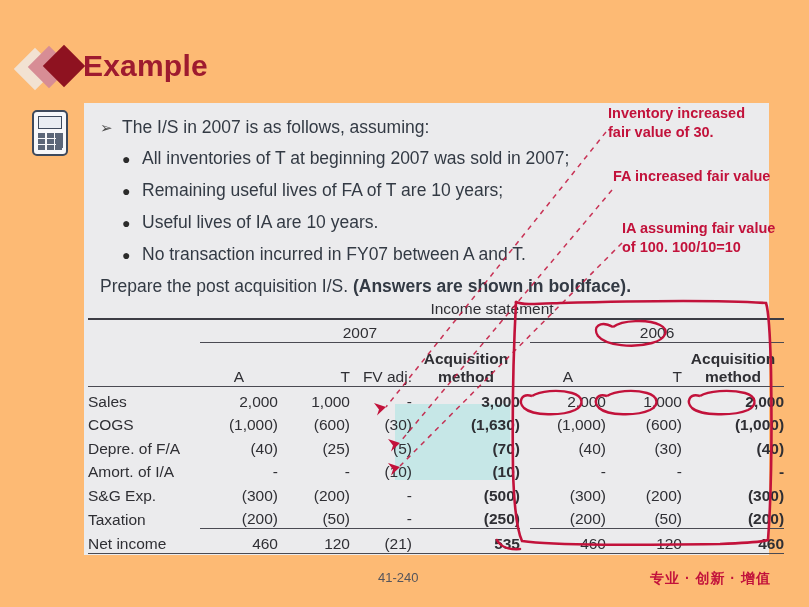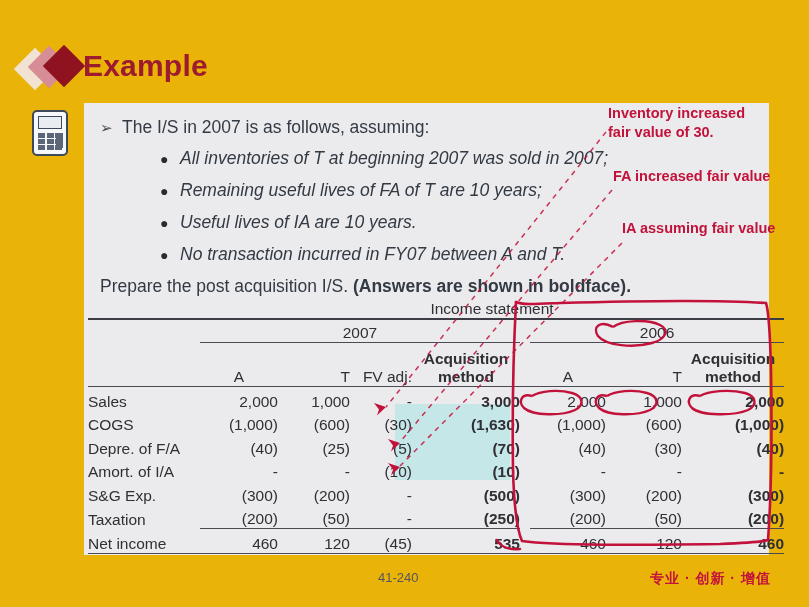--- a/index.html
+++ b/index.html
@@ -2,21 +2,21 @@
 <html><head>
 <meta charset="utf-8">
 <style>
   html,body{margin:0;padding:0;}
   body{
     width:809px;height:607px;overflow:hidden;
     background:#ffffff;
     font-family:"Liberation Sans","DejaVu Sans",sans-serif;
     position:relative;
   }
-  #slide{position:absolute;inset:0;background:#eab308;}
+  #slide{position:absolute;inset:0;background:#fdba74;}
 
   
   .panel{
     position:absolute;left:84px;top:103px;width:685px;height:452px;
     background:#ebebed;
   }
   .panel-hdr{
     position:absolute;left:84px;top:103px;width:685px;height:190px;
     background:#ebebed;
   }
@@ -51,21 +51,21 @@
   .calc .keys i{background:#5b6678;display:block;}
   .calc .bigkey{
     position:absolute;right:3px;top:21px;width:7px;height:15px;
     background:#5b6678;
   }
 
   
   .blk{position:absolute;left:100px;top:112px;width:560px;color:#333a44;}
   .l1{font-size:17.5px;line-height:31px;white-space:nowrap;}
   .l1 .arw{display:inline-block;width:22px;color:#4a4a4a;font-size:15px;}
-  .l2{font-size:17.5px;line-height:31px;margin-left:60px;white-space:nowrap;font-style:italic;}
+  .l2{font-size:17.5px;line-height:31px;margin-left:22px;white-space:nowrap;}
   .l2 .dot{display:inline-block;width:20px;color:#2b2b2b;font-size:14px;}
   .l3{font-size:17.5px;line-height:31px;white-space:nowrap;}
   .l3 b{font-weight:bold;}
 
   
   .ann{
     position:absolute;color:#c2123b;font-weight:bold;font-size:14.5px;
     line-height:19px;white-space:nowrap;
   }
   .ann1{left:608px;top:104px;}
@@ -173,20 +173,21 @@
 
   <div class="ann ann1">
     <div>Inventory increased</div>
     <div>fair value of 30.</div>
   </div>
   <div class="ann ann2">
     <div>FA increased fair value</div>
   </div>
   <div class="ann ann3">
     <div>IA assuming fair value</div>
+    <div>of 100. 100/10=10</div>
   </div>
 
   <div class="cyanbox"></div>
 
   <div class="tbl">
     <table>
       <colgroup>
         <col class="w-lbl">
           <col class="w-a">
           <col class="w-t">
@@ -296,21 +297,21 @@
           <td></td>
           <td class="rr hrule">(200)</td>
           <td class="rr hrule">(50)</td>
           <td class="rr bold hrule">(200)</td>
         </tr>
 
         <tr class="datarow">
           <td class="rl hrule">Net income</td>
           <td class="rr hrule">460</td>
           <td class="rr hrule">120</td>
-          <td class="rr hrule">(45)</td>
+          <td class="rr hrule">(21)</td>
           <td class="rr bold hrule">535</td>
           <td class="hrule"></td>
           <td class="rr hrule">460</td>
           <td class="rr hrule">120</td>
           <td class="rr bold hrule">460</td>
         </tr>
       </tbody>
     </table>
   </div>
 

